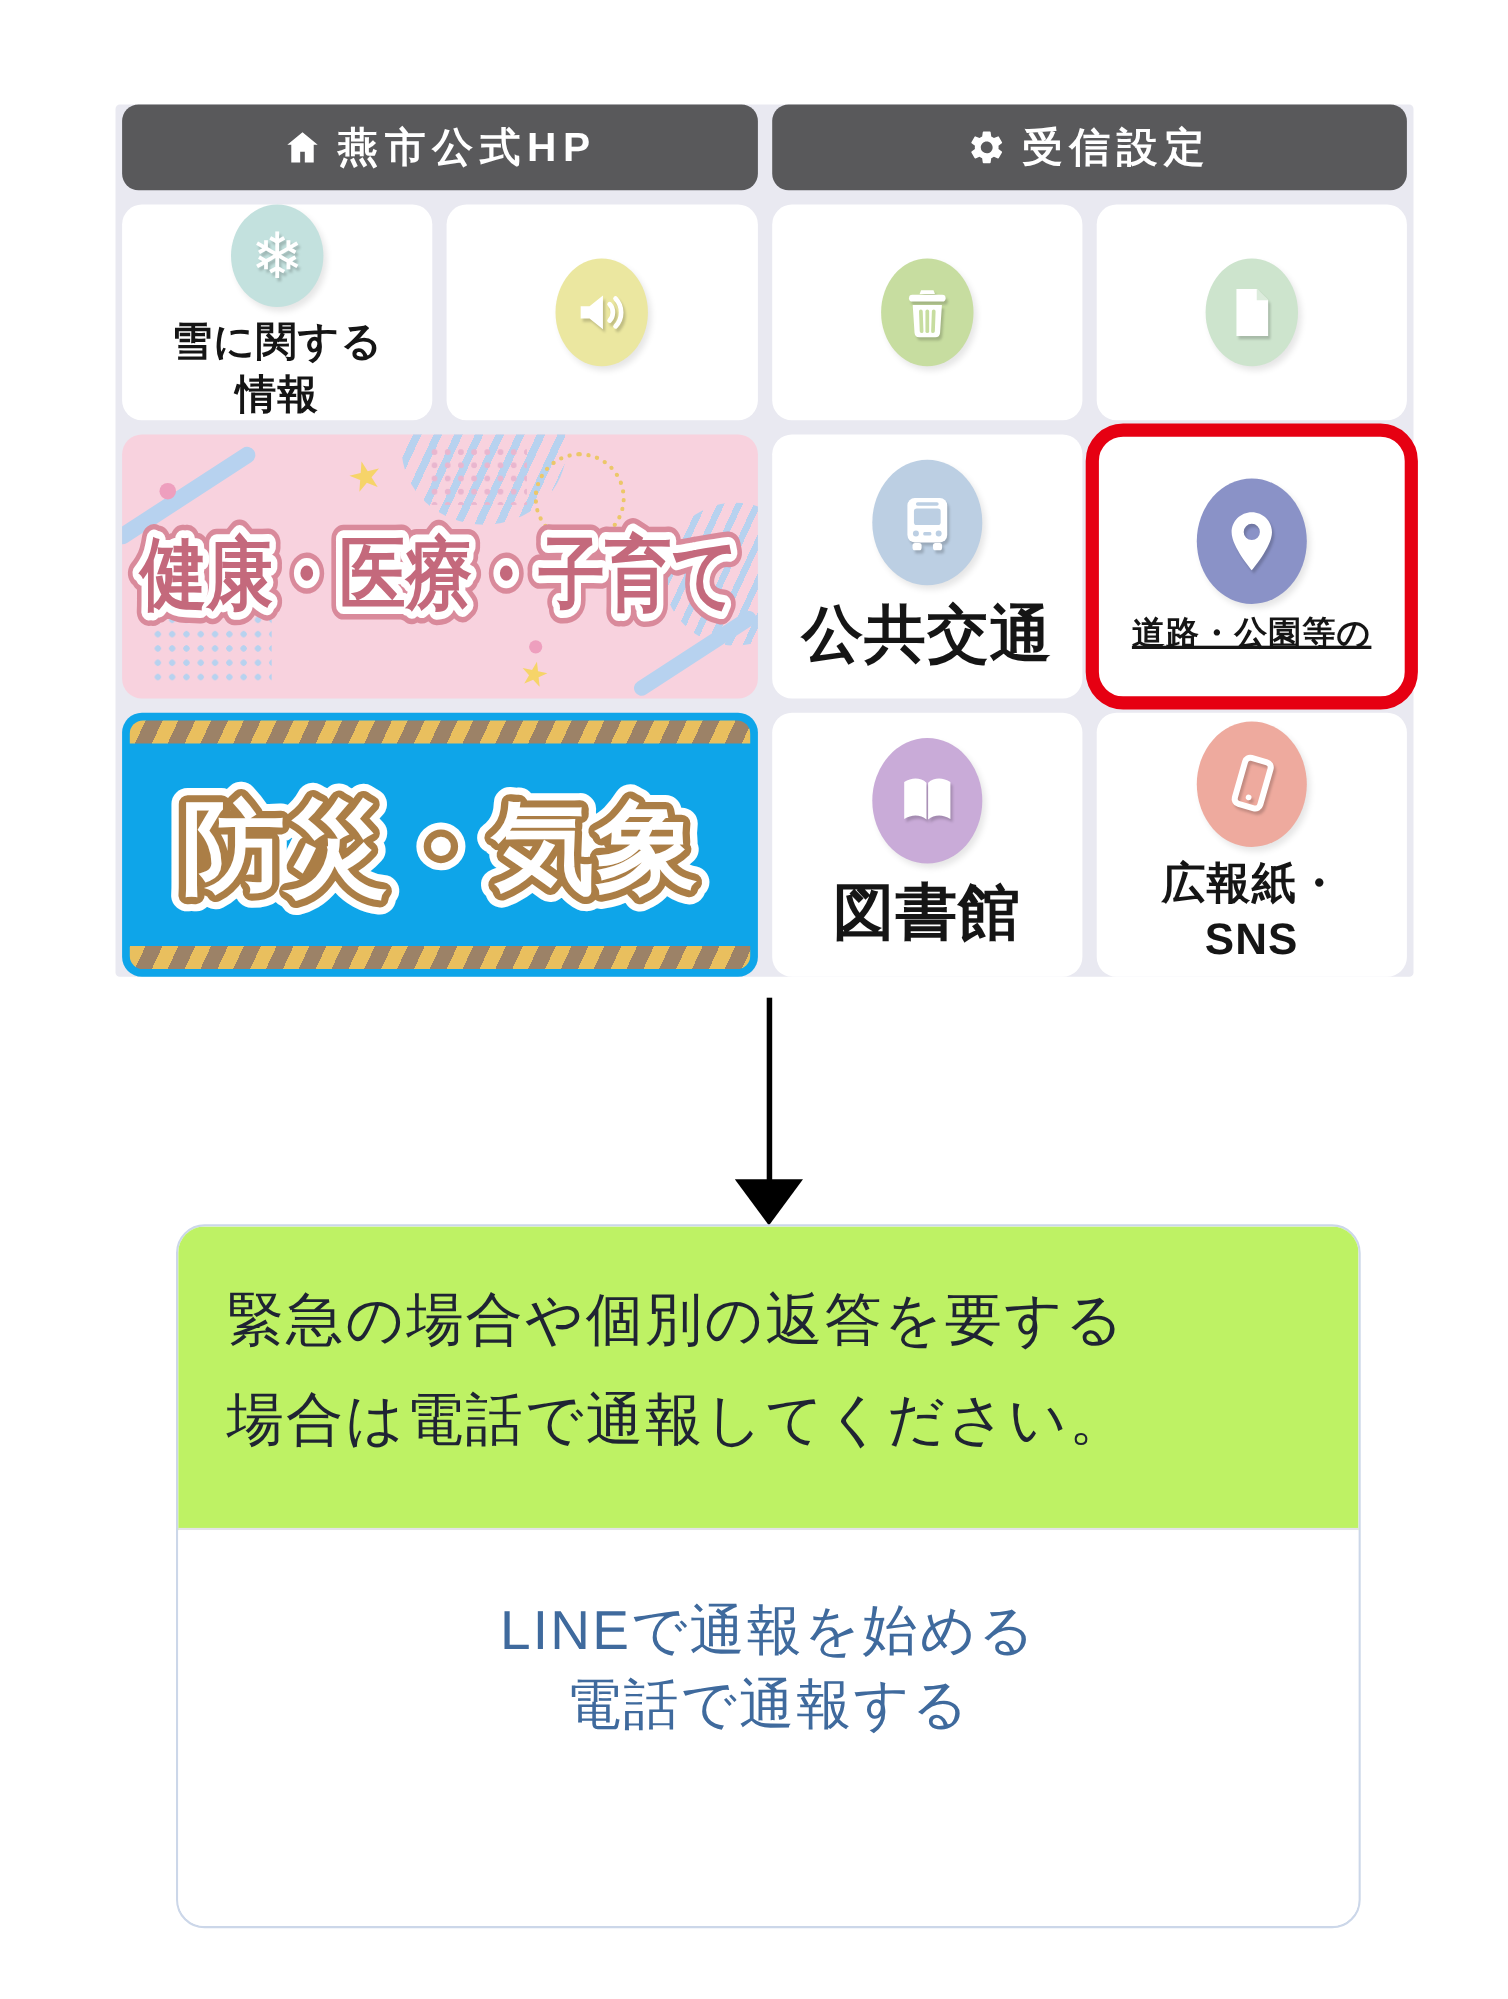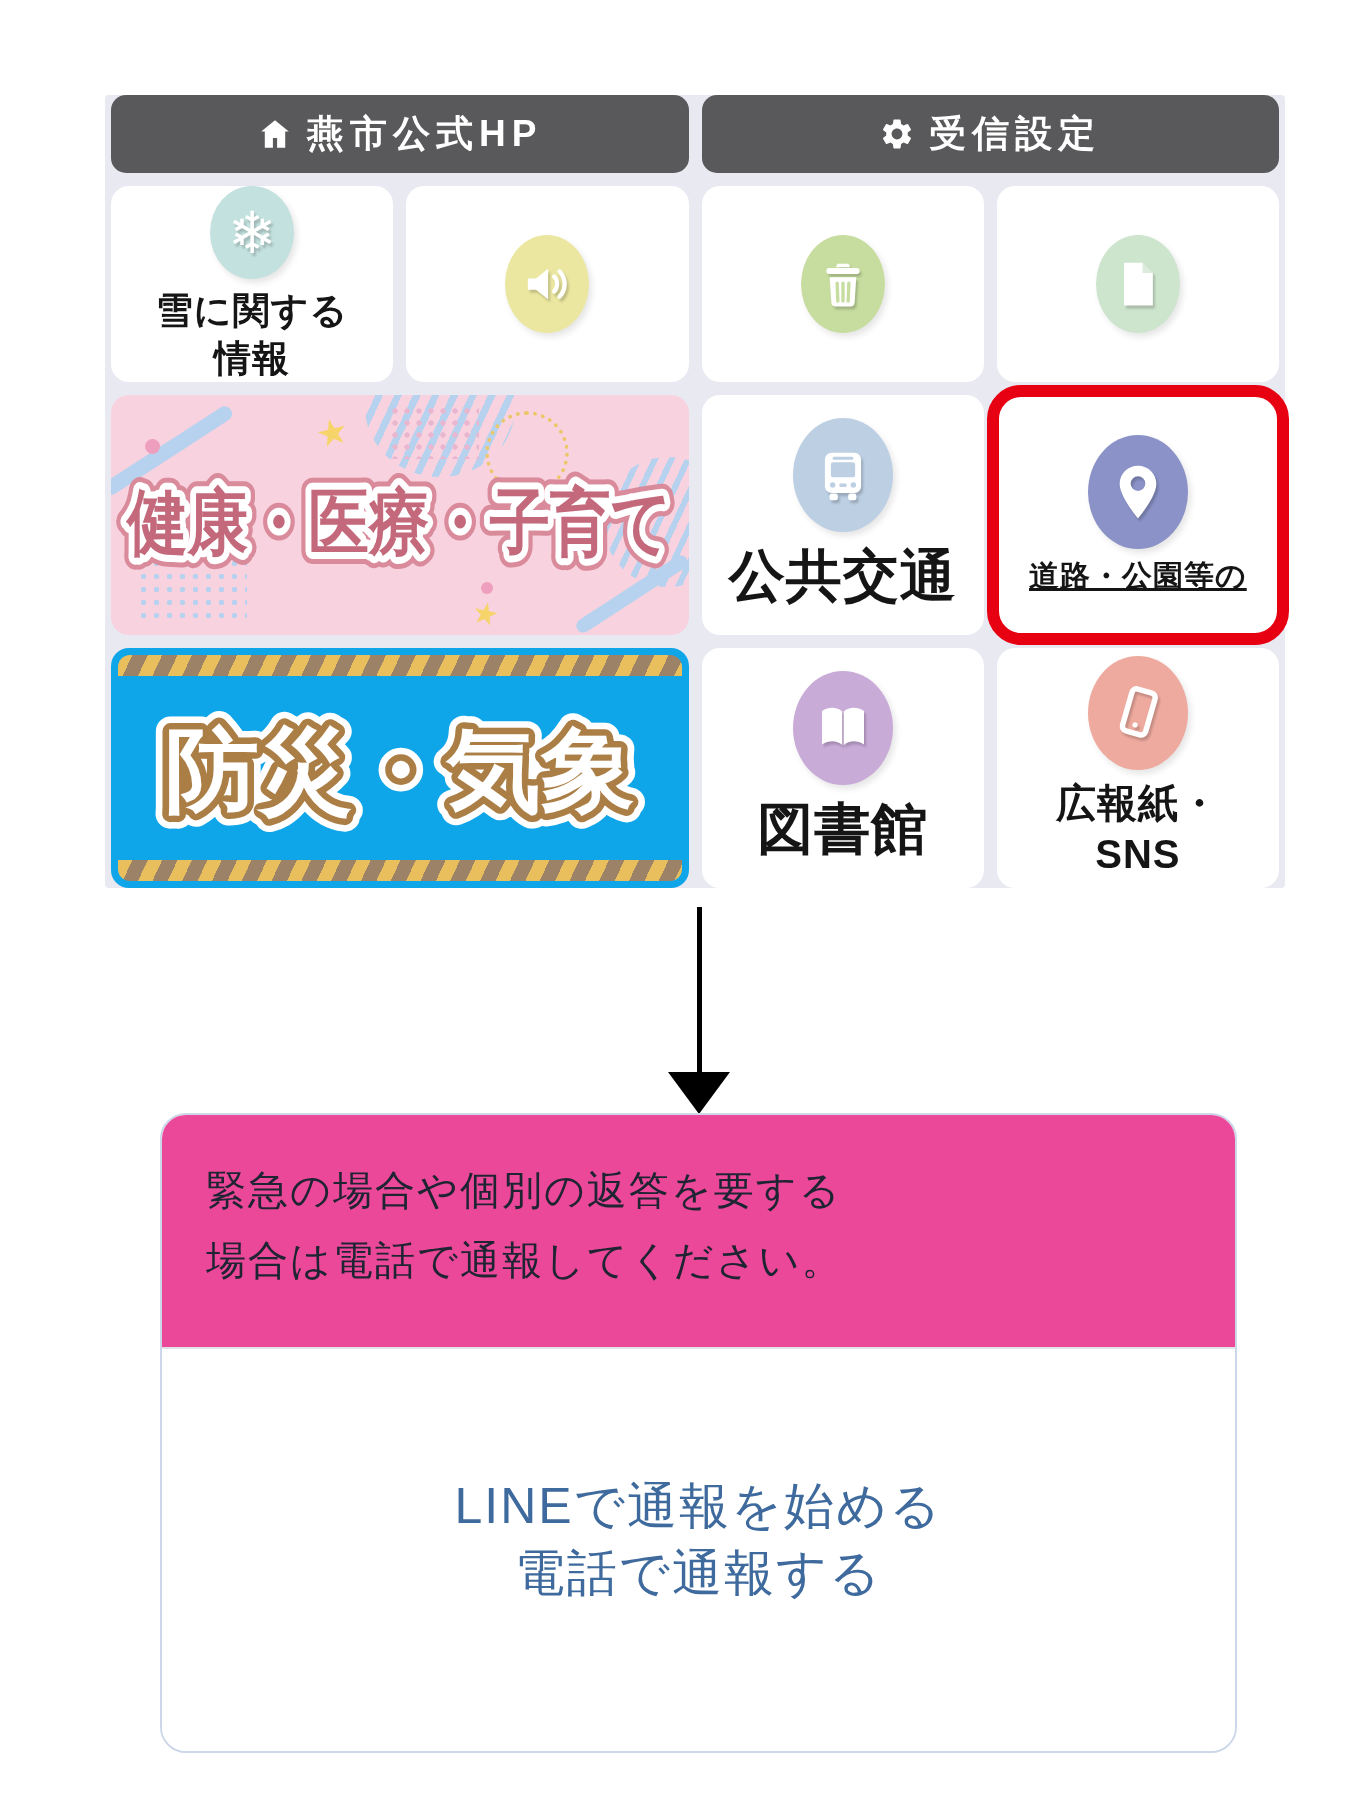--- a/index.html
+++ b/index.html
@@ -78,26 +78,26 @@
   .arrow-head{position:absolute;left:668px;top:1072px;width:0;height:0;
     border-left:31px solid rgba(0,0,0,0);border-right:31px solid rgba(0,0,0,0);
     border-top:42px solid #000;}
   
   .dialog{
     position:absolute;left:160px;top:1113px;width:1077px;height:640px;
     background:#ffffff;border:2px solid #ccd7e9;border-radius:26px;
     box-sizing:border-box;overflow:hidden;display:flex;flex-direction:column;
   }
   .dialog-message{
-    background:#ec4899;padding:40px 44px 52px;border-bottom:2px solid #e3e3e7;
-    font-size:40px;color:#1f2433;line-height:1.75;letter-spacing:2px;text-align:left;
+    background:#bef264;padding:40px 44px 52px;border-bottom:2px solid #e3e3e7;
+    font-size:52px;color:#1f2433;line-height:1.75;letter-spacing:2px;text-align:left;
   }
   .dialog-actions{
     flex:1;background:#ffffff;display:flex;flex-direction:column;align-items:center;
-    justify-content:center;padding:58px 0 78px;
+    justify-content:flex-start;padding:58px 0 78px;
   }
   .dialog-action{
     font-size:50px;color:#3f6a9d;letter-spacing:2px;font-weight:500;cursor:pointer;
   }
 </style>
 </head>
 <body>
 
 <div class="menu">
 

